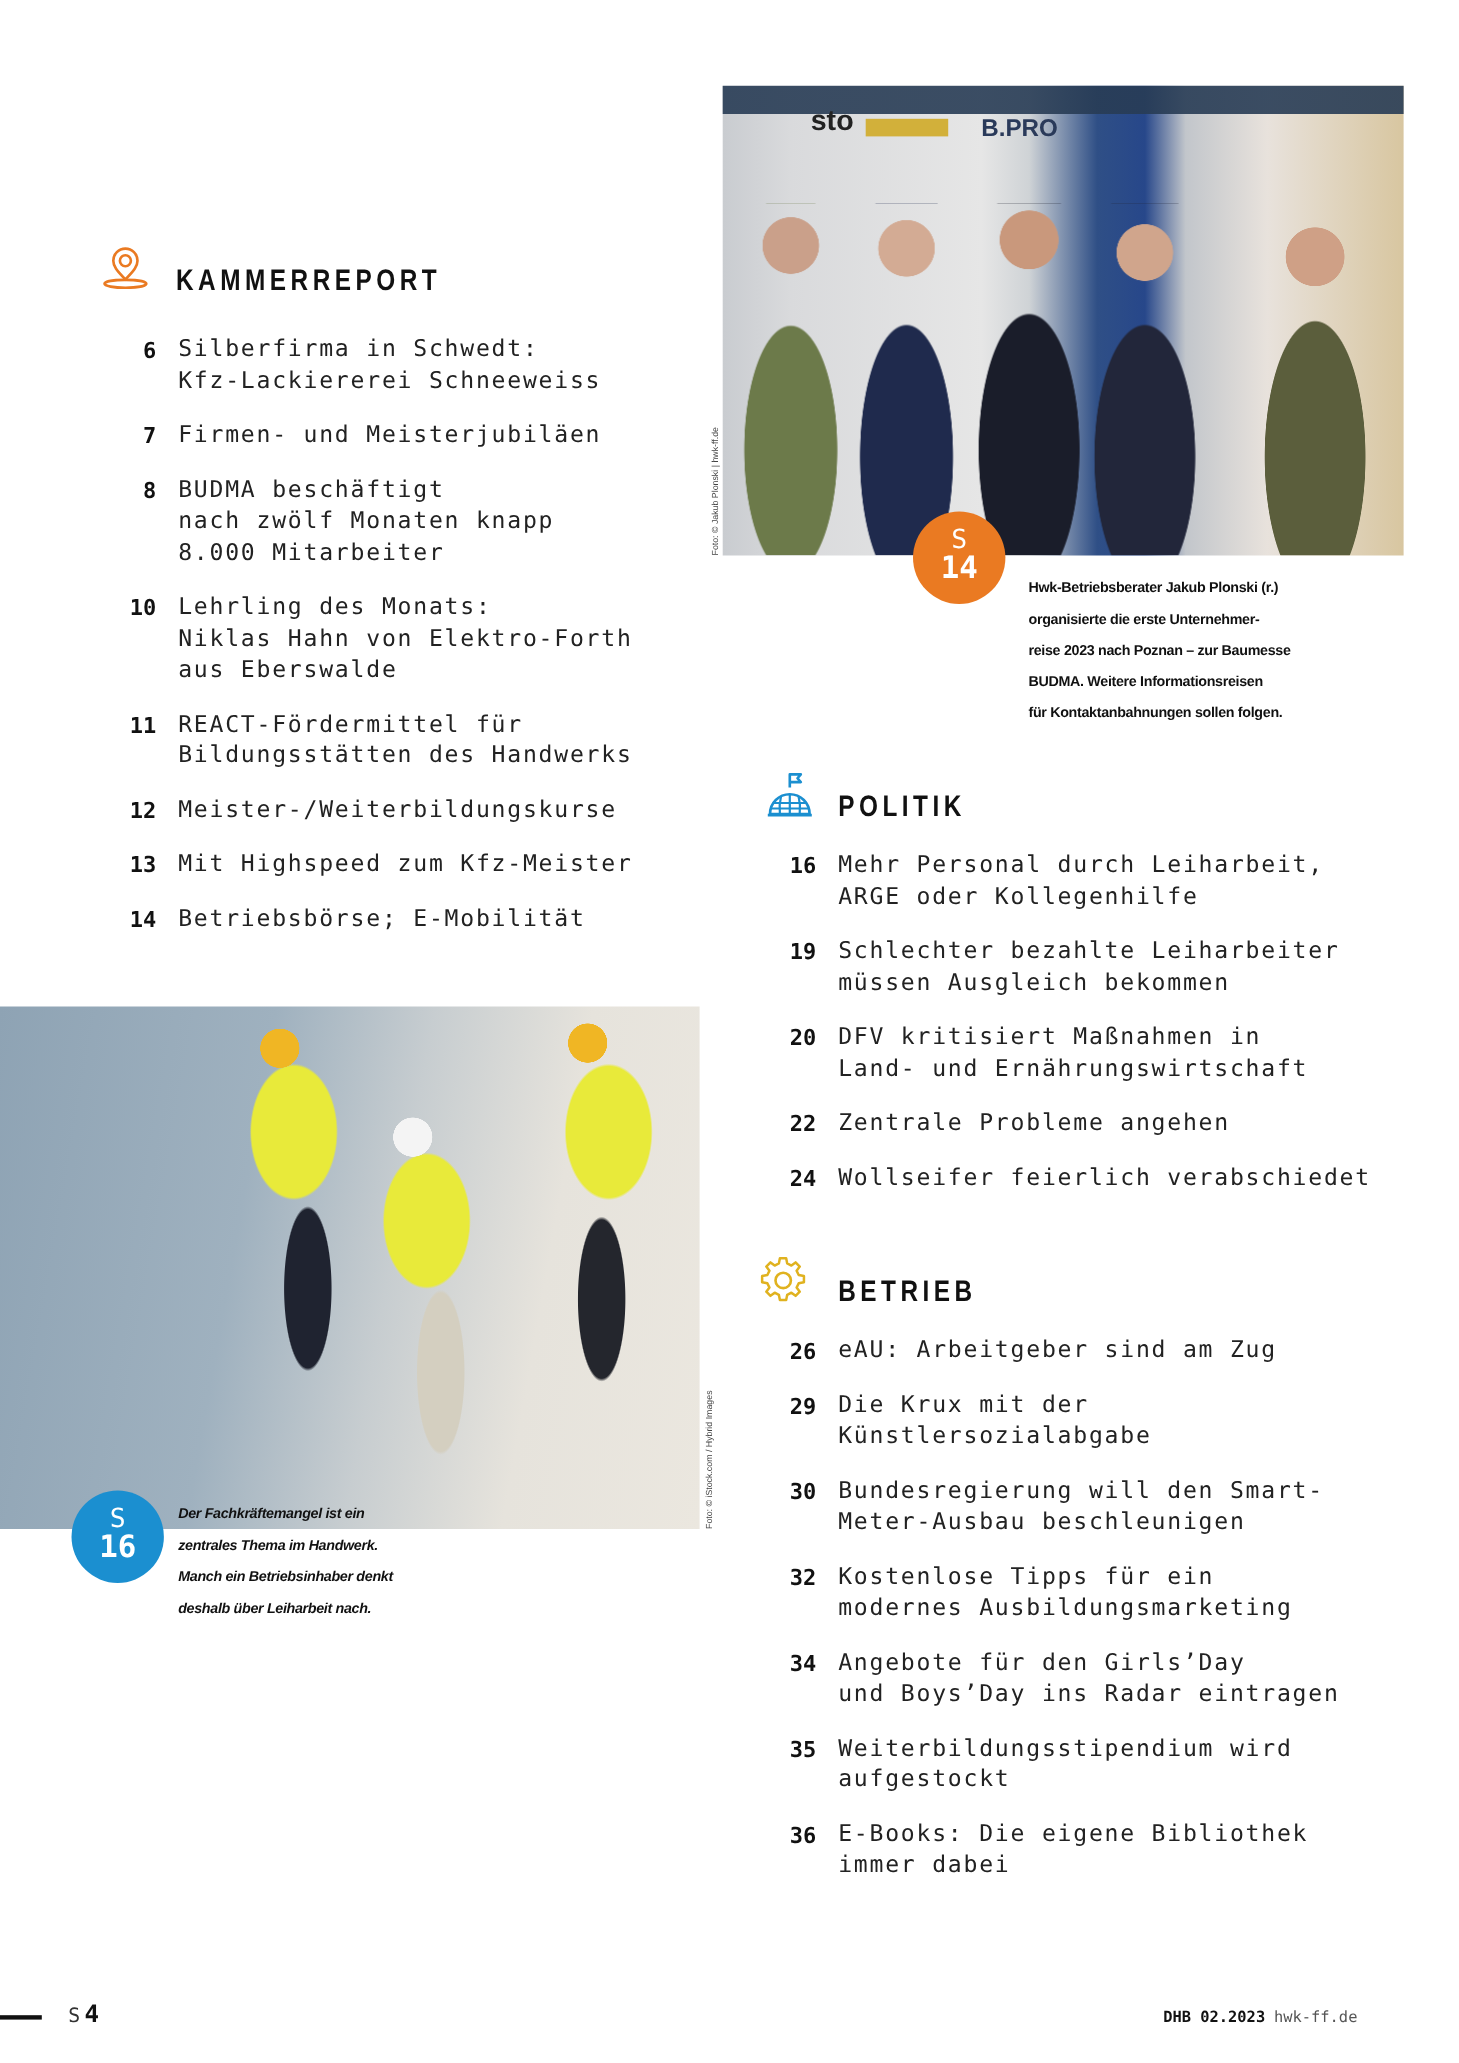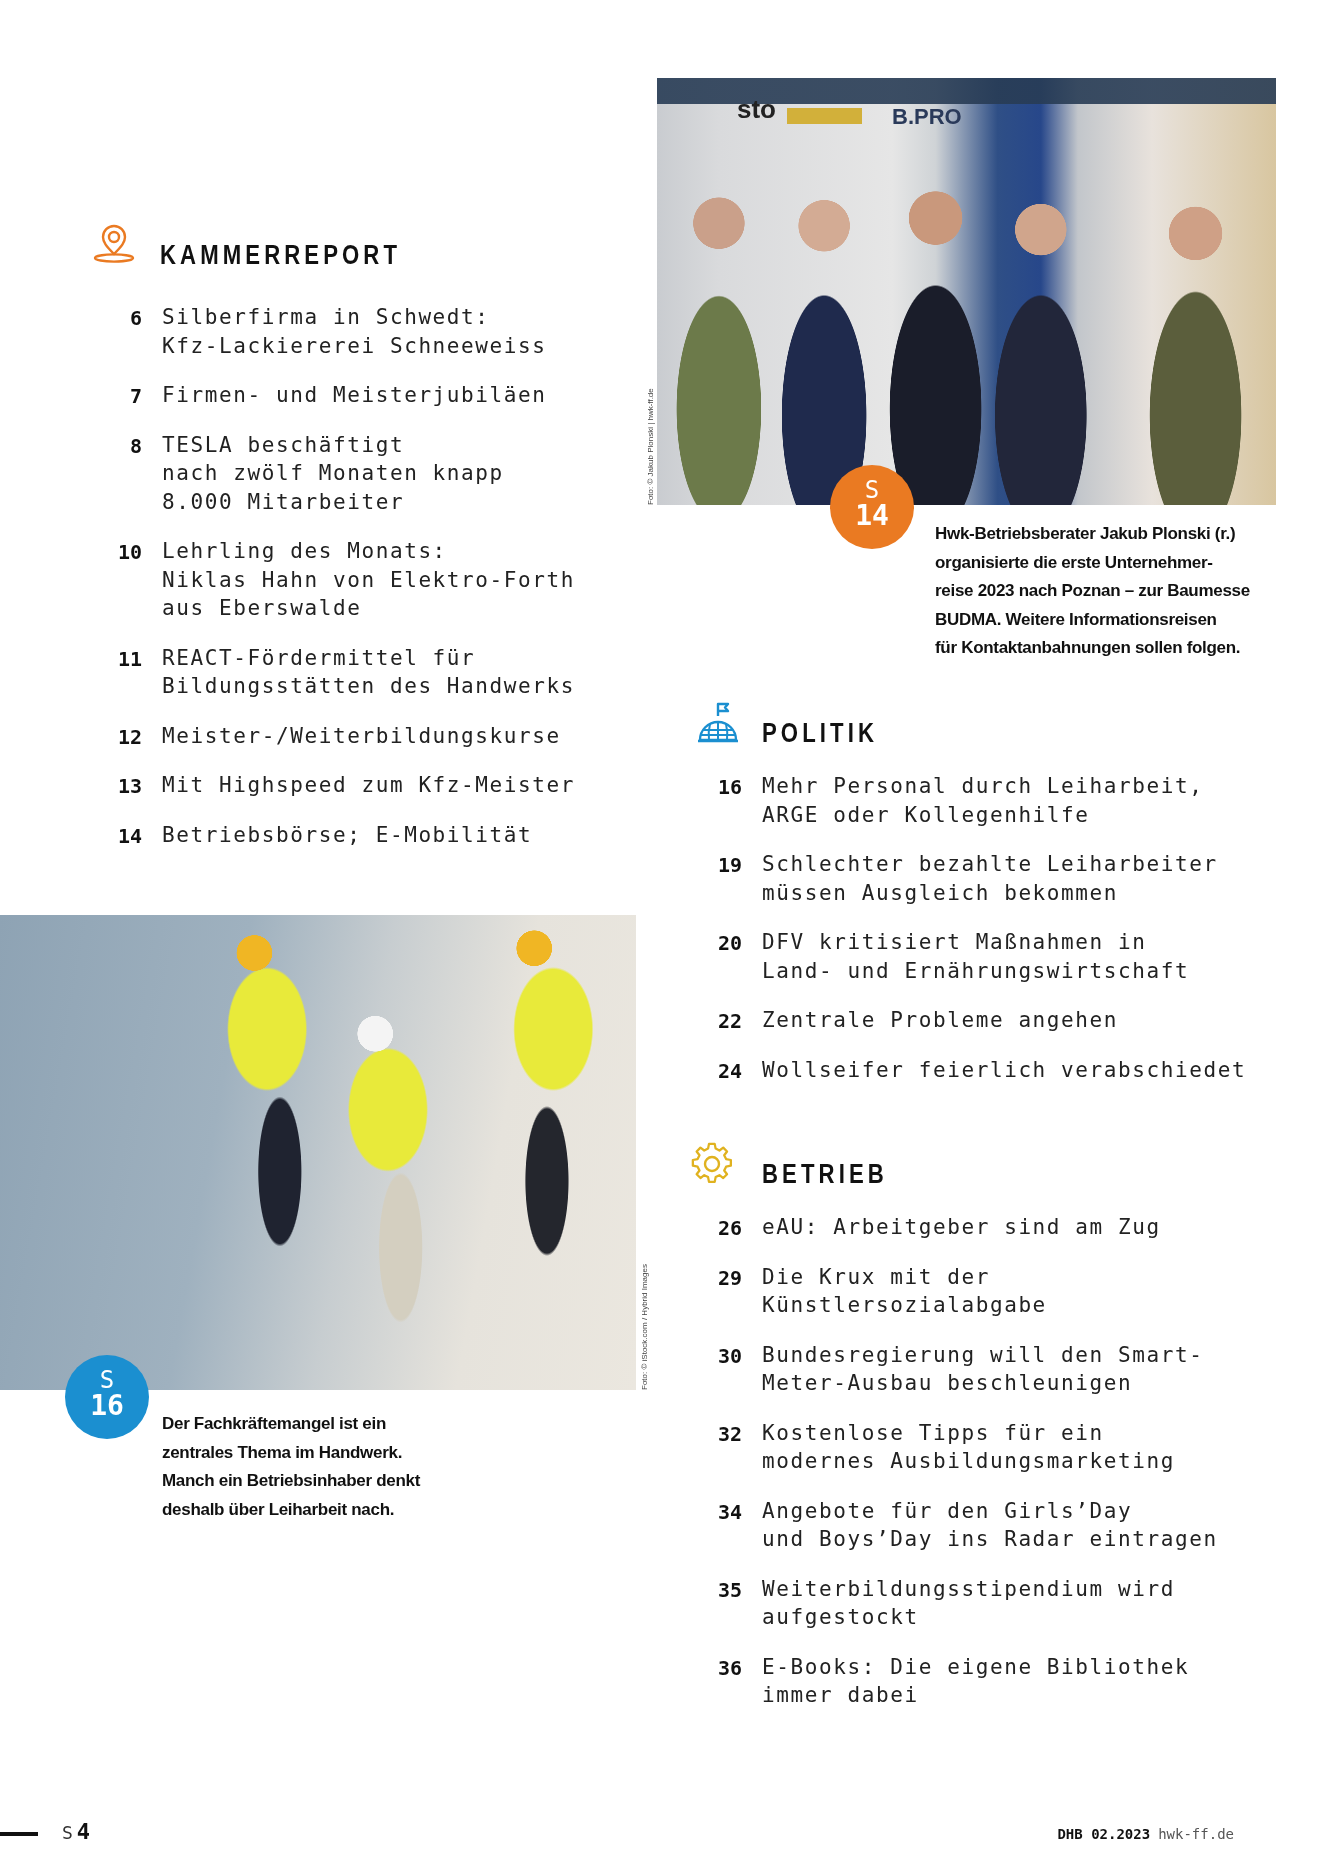--- a/index.html
+++ b/index.html
@@ -62,24 +62,24 @@
     position: absolute; width: 84px; height: 84px; border-radius: 50%; color: #fff;
     text-align: center; font-family: "DejaVu Sans Mono", monospace;
   }
   .badge .s { display: block; font-size: 24px; line-height: 24px; margin-top: 13px; font-weight: normal; }
   .badge .n { display: block; font-size: 28px; line-height: 28px; font-weight: bold; }
   .badge-orange { background: #ea7a22; left: 830px; top: 465px; }
   .badge-blue { background: #1b8fd0; left: 65px; top: 1355px; }
 
   .caption {
     position: absolute; font-family: "Liberation Sans", sans-serif; font-weight: bold;
-    font-size: 17px; line-height: 28.5px; color: #111; letter-spacing: -0.3px;
+    font-size: 13px; line-height: 28.5px; color: #111; letter-spacing: -0.3px;
   }
   .caption-top { left: 935px; top: 520px; width: 360px; }
-  .caption-bottom { left: 162px; top: 1410px; width: 300px; }
+  .caption-bottom { left: 162px; top: 1362px; width: 300px; font-style: italic; }
   .caption span { display: block; white-space: nowrap; }
 
   .section { position: absolute; }
   .section-head { position: relative; height: 50px; }
   .section-icon { position: absolute; left: 0; top: 0; width: 44px; height: 44px; }
   .section-title {
     position: absolute; left: 66px; top: 12px; font-family: "Liberation Sans", sans-serif;
     font-weight: bold; font-size: 27px; letter-spacing: 5px; color: #111; transform: scaleX(0.82); transform-origin: left;
   }
   .toc-list { list-style: none; }
@@ -159,21 +159,21 @@
     </li>
     <li class="toc-item" style="margin-bottom:21px">
       <span class="toc-num">7</span>
       <span class="toc-title">
         <span>Firmen- und Meisterjubiläen</span>
       </span>
     </li>
     <li class="toc-item" style="margin-bottom:21px">
       <span class="toc-num">8</span>
       <span class="toc-title">
-        <span>TESLA beschäftigt</span>
+        <span>BUDMA beschäftigt</span>
         <span>nach zwölf Monaten knapp</span>
         <span>8.000 Mitarbeiter</span>
       </span>
     </li>
     <li class="toc-item" style="margin-bottom:21px">
       <span class="toc-num">10</span>
       <span class="toc-title">
         <span>Lehrling des Monats:</span>
         <span>Niklas Hahn von Elektro-Forth</span>
         <span>aus Eberswalde</span>

